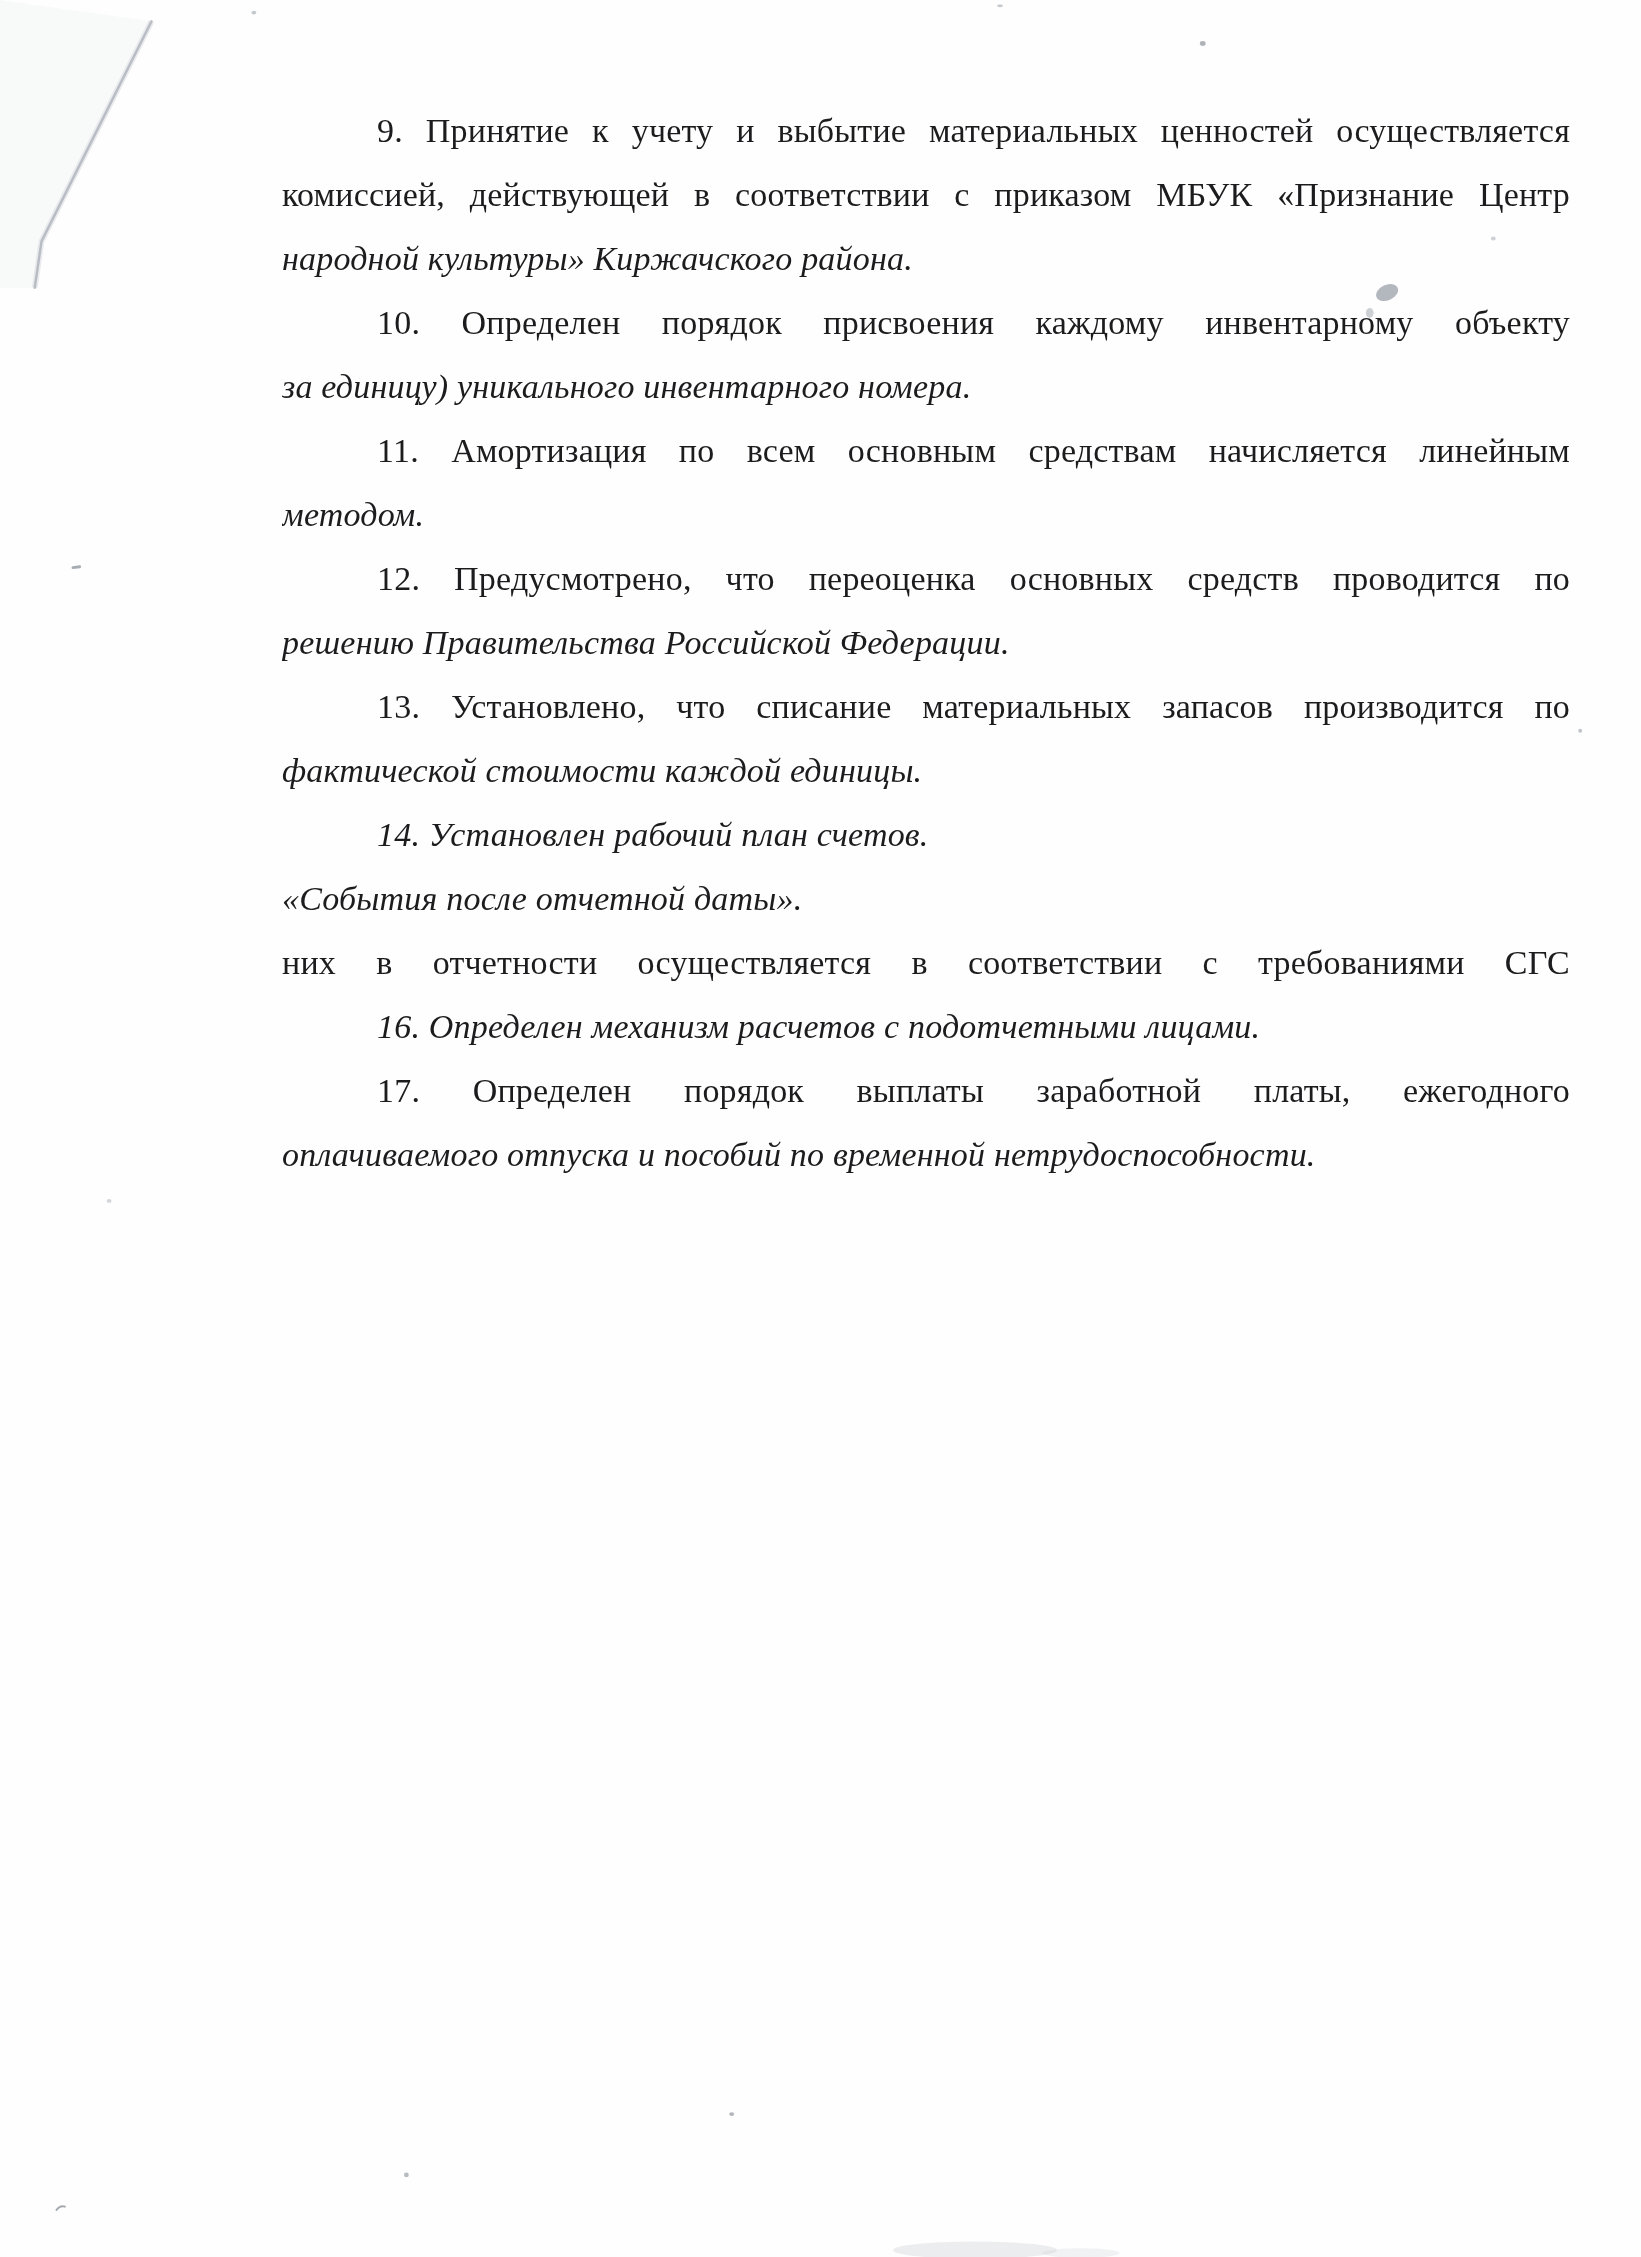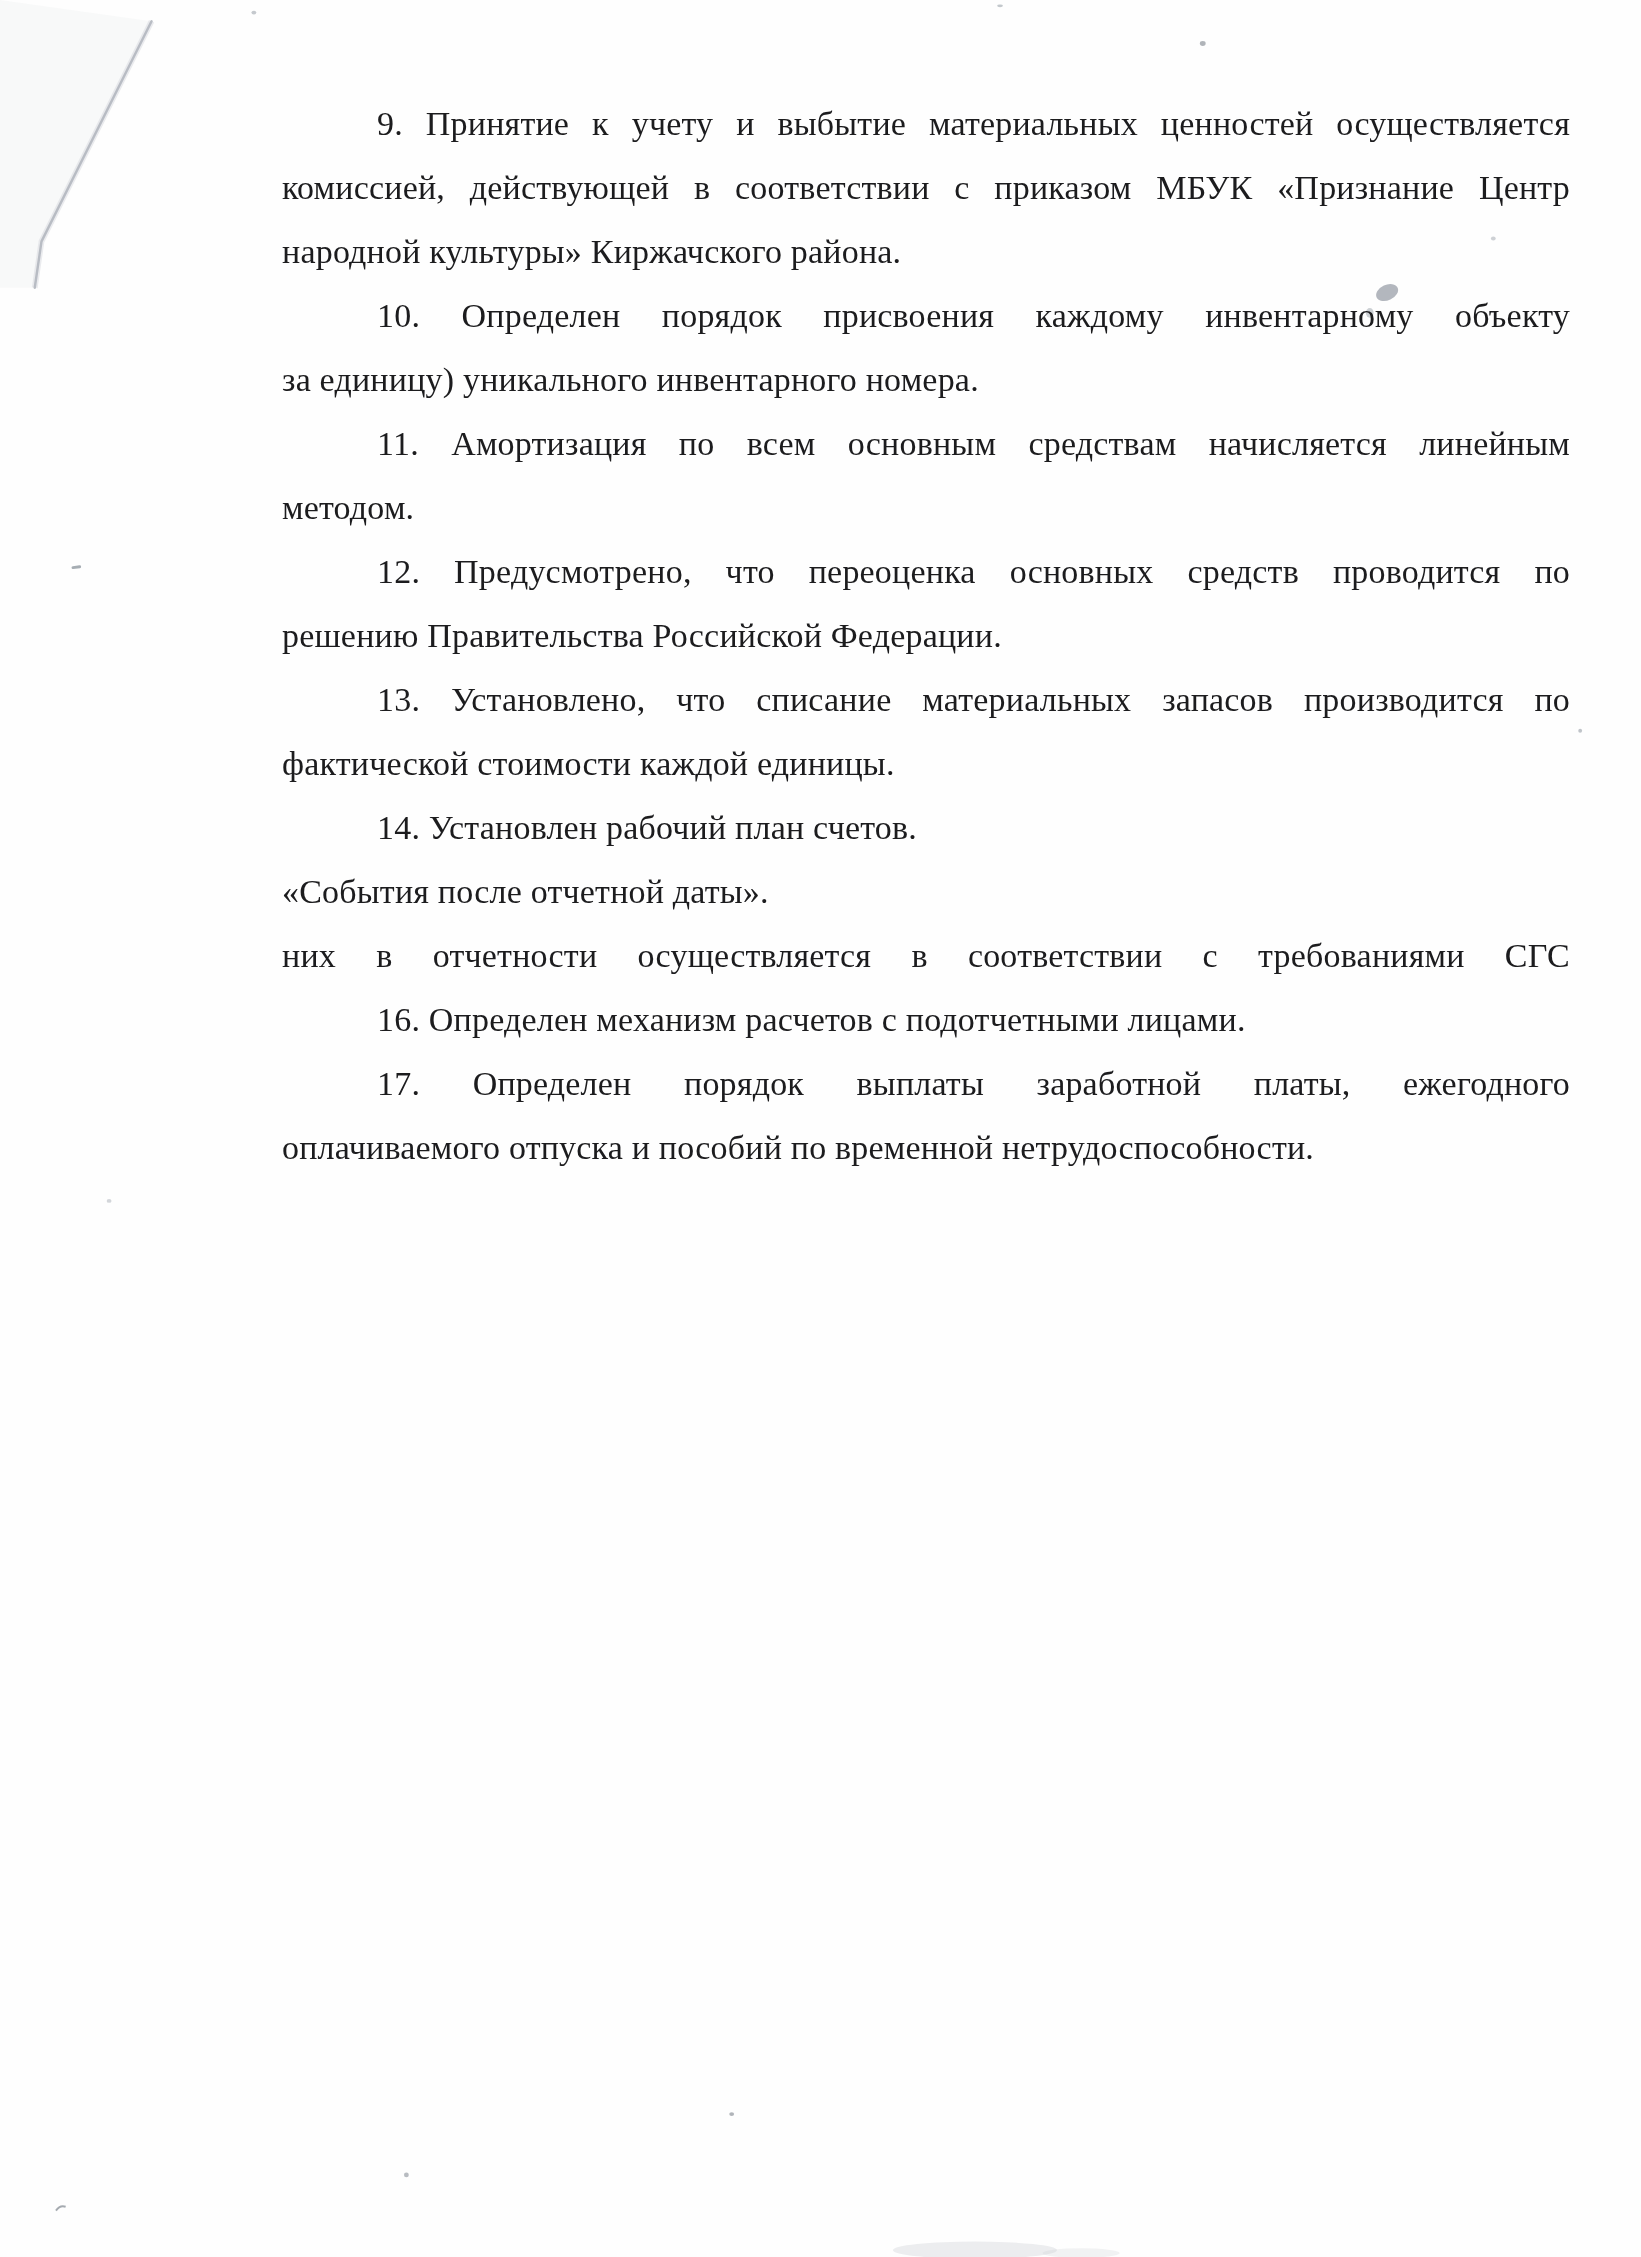--- a/index.html
+++ b/index.html
@@ -13,35 +13,35 @@
     position: absolute; inset: 0;
     background: #fefefe;
     font-family: "Liberation Serif", "DejaVu Serif", serif;
     color: #1c1c1e;
   }
   .artifacts {
     position: absolute; left: 0; top: 0;
   }
   .content {
     position: absolute;
-    left: 282px; top: 92px; width: 1288px;
+    left: 282px; top: 99px; width: 1288px;
     font-size: 34px;
     line-height: 64px;
     letter-spacing: 0.2px;
   }
   .content p { margin: 0; padding: 0; }
   .line {
     display: block;
     height: 64px;
     overflow: hidden;
     text-align: justify;
     text-align-last: justify;
     white-space: normal;
   }
-  .line.last { text-align-last: left; }
+  .line.last { text-align-last: left; font-style: italic; }
   .line.first { text-indent: 95px; }
 </style>
 </head>
 <body>
 
 <div class="page">
 
   <svg class="artifacts" width="1641" height="2257" viewBox="0 0 1700 2338">
     <polygon points="0,0 157,22 43,250 36,298 0,298" fill="#c6cad0" opacity="0.10"></polygon>
     <polyline points="157,22 43,250 36,298" fill="none" stroke="#d8dbe0" stroke-width="6" opacity="0.55"></polyline>

